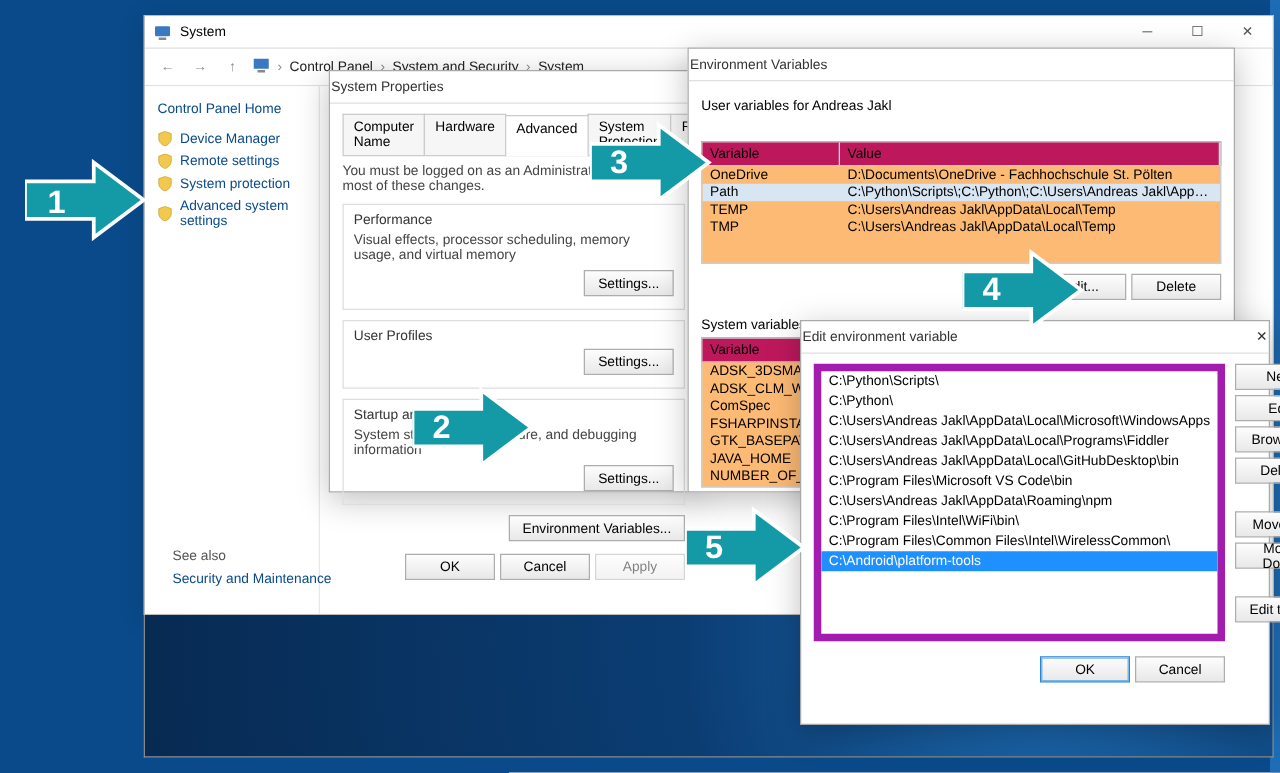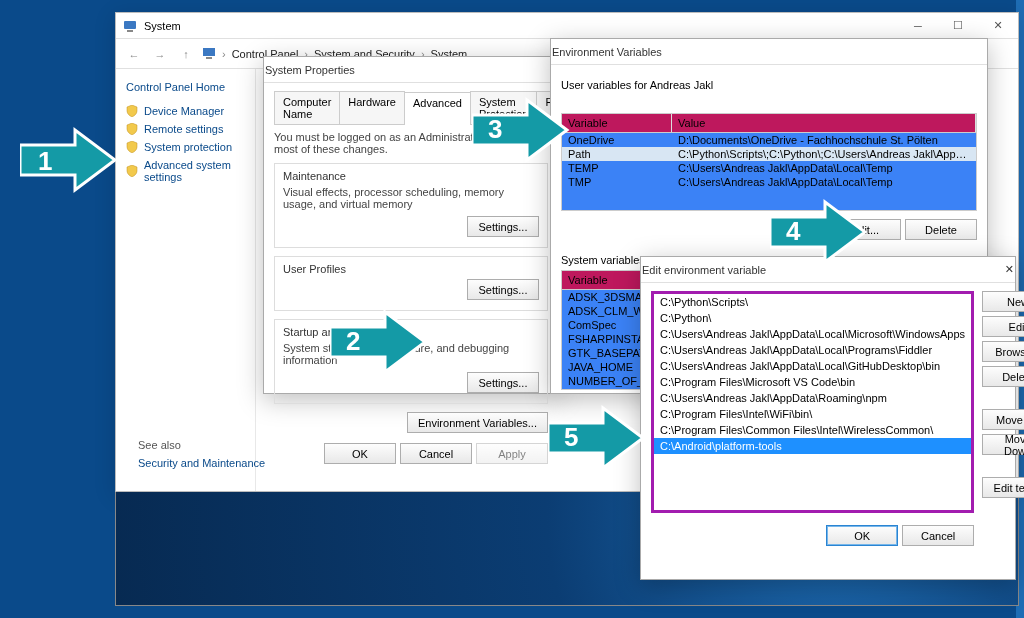--- a/index.html
+++ b/index.html
@@ -116,29 +116,29 @@
   .list-header {
     display:flex;
     border:1px solid #ccc;
     background: #be185d;
     font-size:11px;
   }
   .list-header div { padding:3px 6px; border-right:1px solid #ddd;}
   .list-body {
     border:1px solid #ccc; border-top:none;
     height: 78px; overflow:hidden;
-    background:#3b82f6;
+    background:#fdba74;
   }
   .row { display:flex; padding:1px 6px; }
   .row.sel { background:#d8e6f3;}
   .row .c1 { width: 110px; overflow:hidden;text-overflow:ellipsis;white-space:nowrap;}
   .row .c2 { flex:1; overflow:hidden;text-overflow:ellipsis;white-space:nowrap;}
   .sysvar .row .c1 { width:120px;}
   .scroll-list {
-    border:3px solid #a21caf;
+    border:6px solid #a21caf;
     height: 222px;
     background:#fff;
     overflow:hidden;
   }
   .scroll-list .item { padding:2px 6px; white-space:nowrap; overflow:hidden; text-overflow:ellipsis;}
   .scroll-list .item.sel { background:#1e90ff; color:#fff;}
   .side-btns { display:flex; flex-direction:column; gap:4px; margin-left:8px;}
   .arrow-callout {
     position:absolute;
     z-index: 500;
@@ -243,21 +243,21 @@
   <div class="dlg-body">
     <div class="tabs">
       <div class="tab">Computer Name</div>
       <div class="tab">Hardware</div>
       <div class="tab active">Advanced</div>
       <div class="tab">System Protection</div>
       <div class="tab">Remote</div>
     </div>
     <div class="desc">You must be logged on as an Administrator to make most of these changes.</div>
     <div class="group">
-      <div class="glabel">Maintenance</div>
+      <div class="glabel">Performance</div>
       <div class="desc">Visual effects, processor scheduling, memory usage, and virtual memory</div>
       <div class="btn-row">
           <button class="btn">Settings...</button>
         </div>
     </div>
     <div class="group">
       <div class="glabel">User Profiles</div>
       <div class="btn-row">
           <button class="btn">Settings...</button>
         </div>

